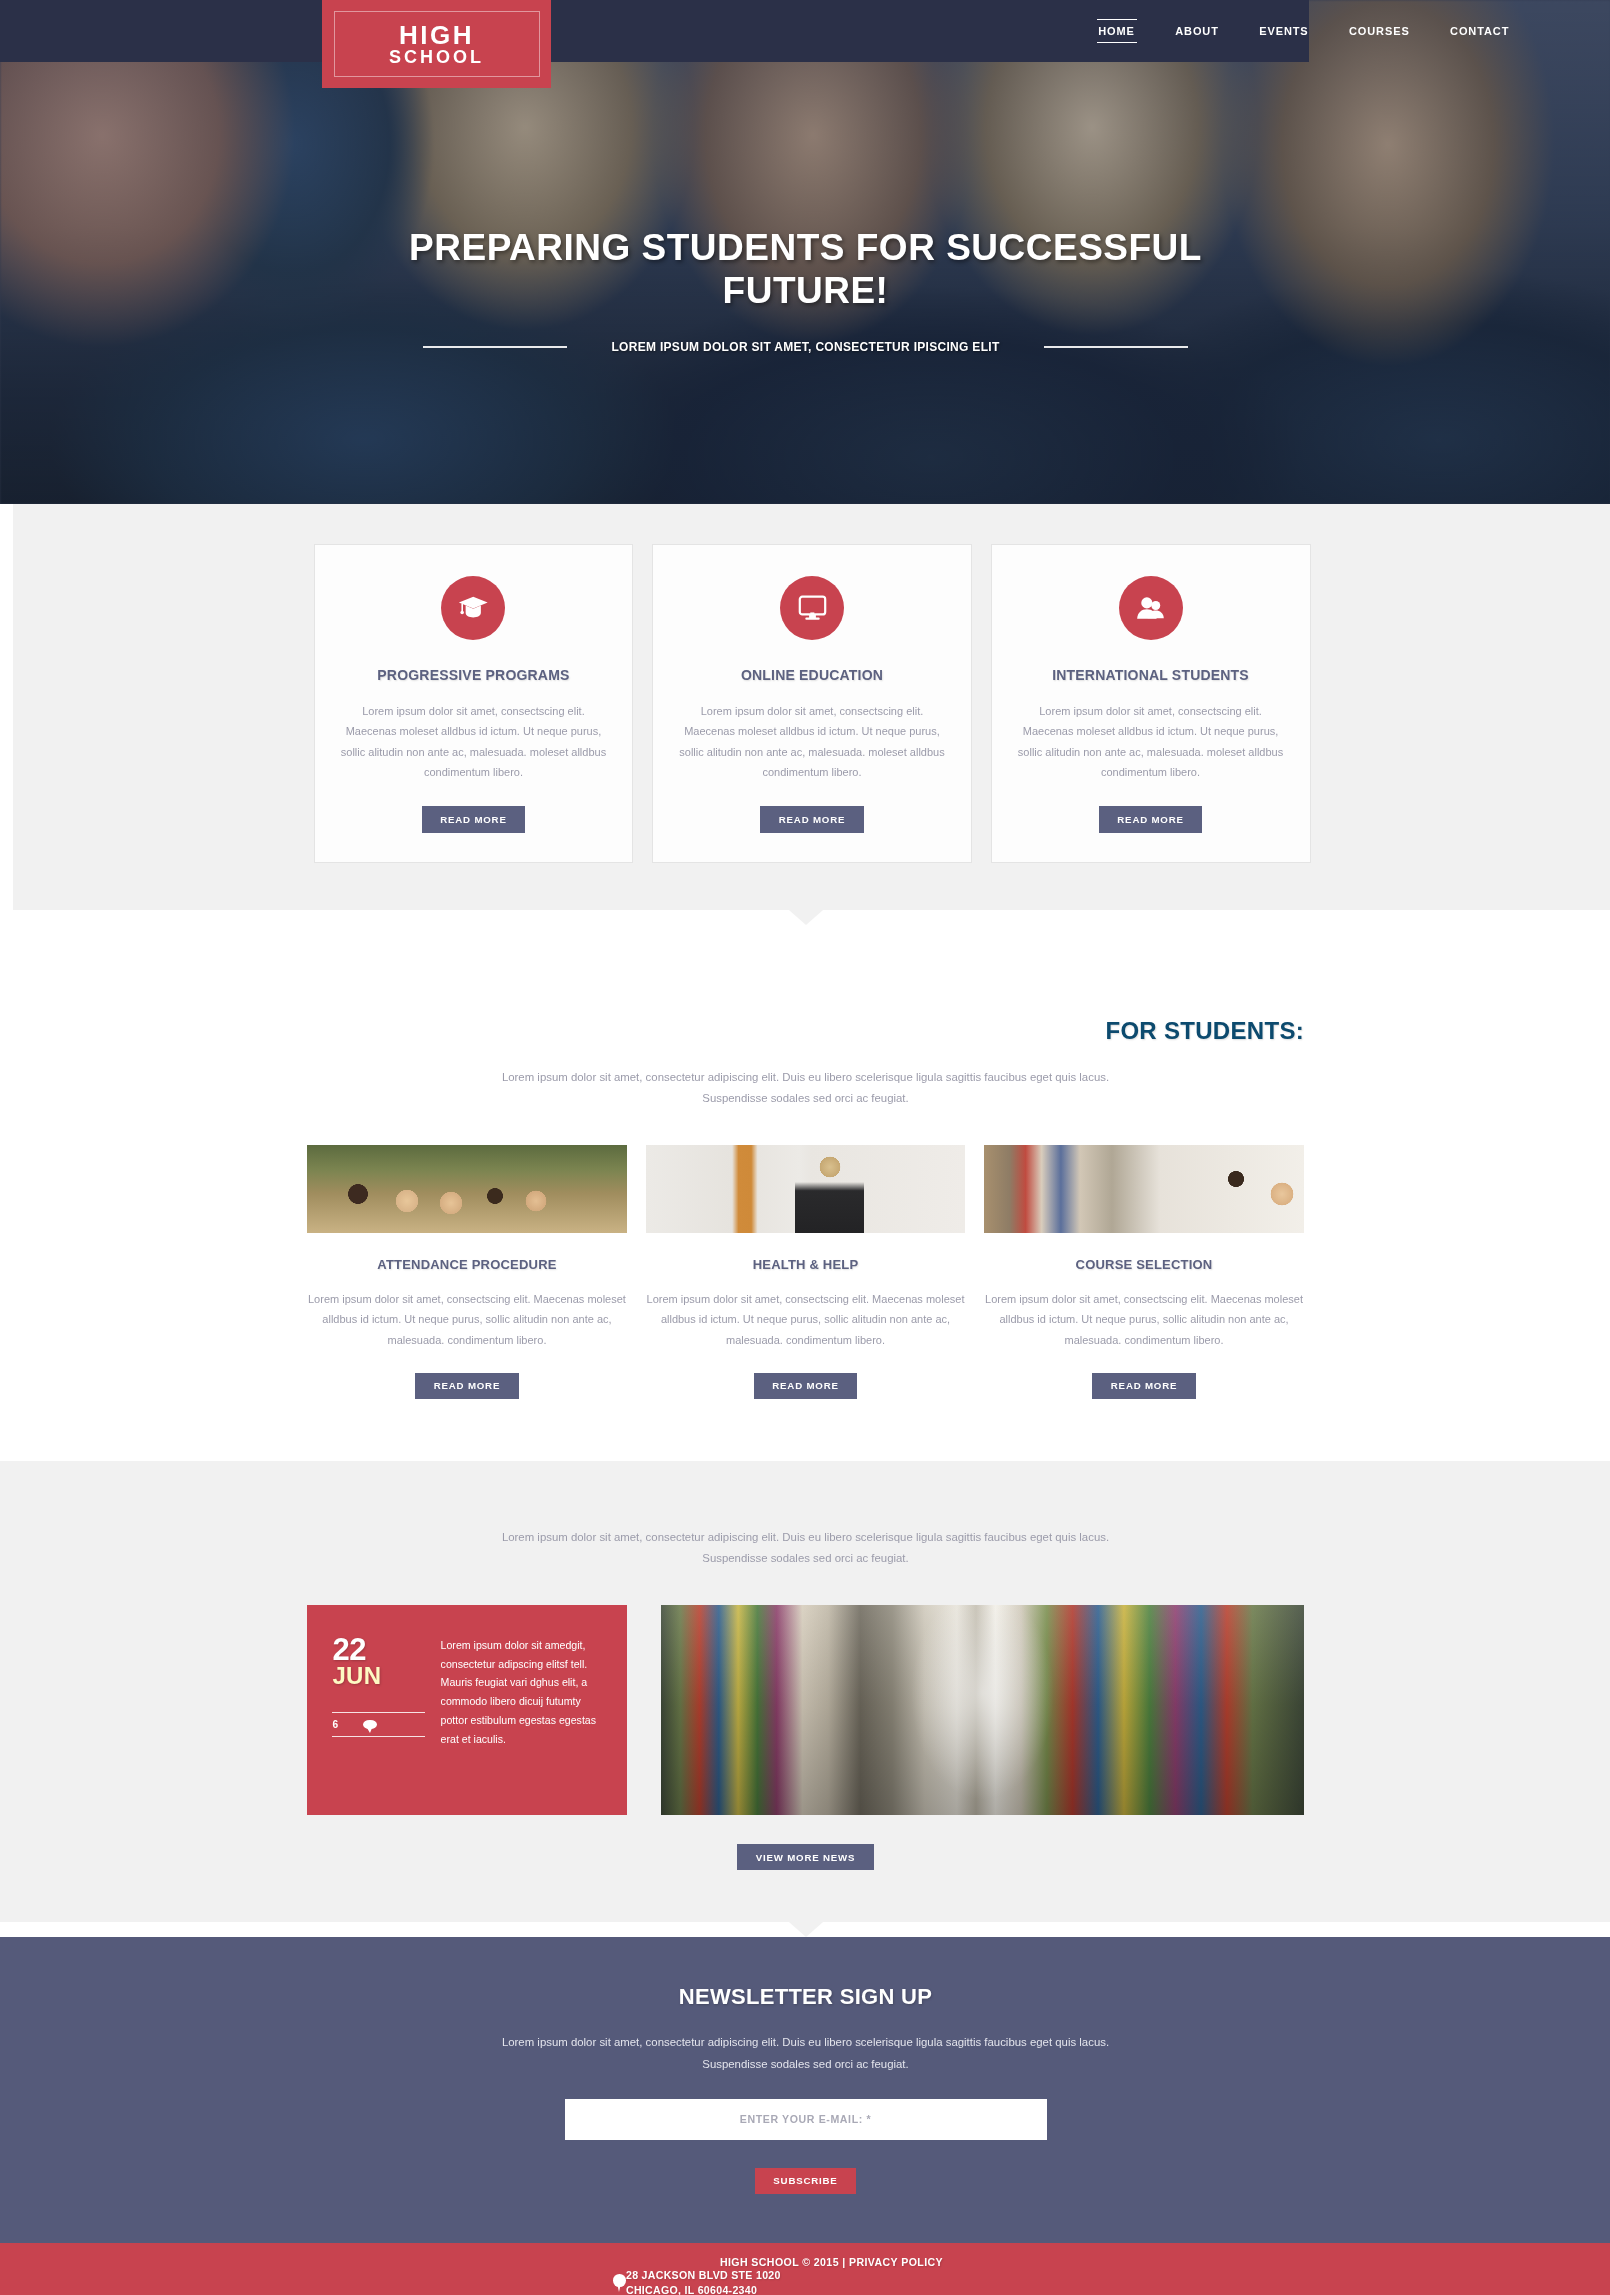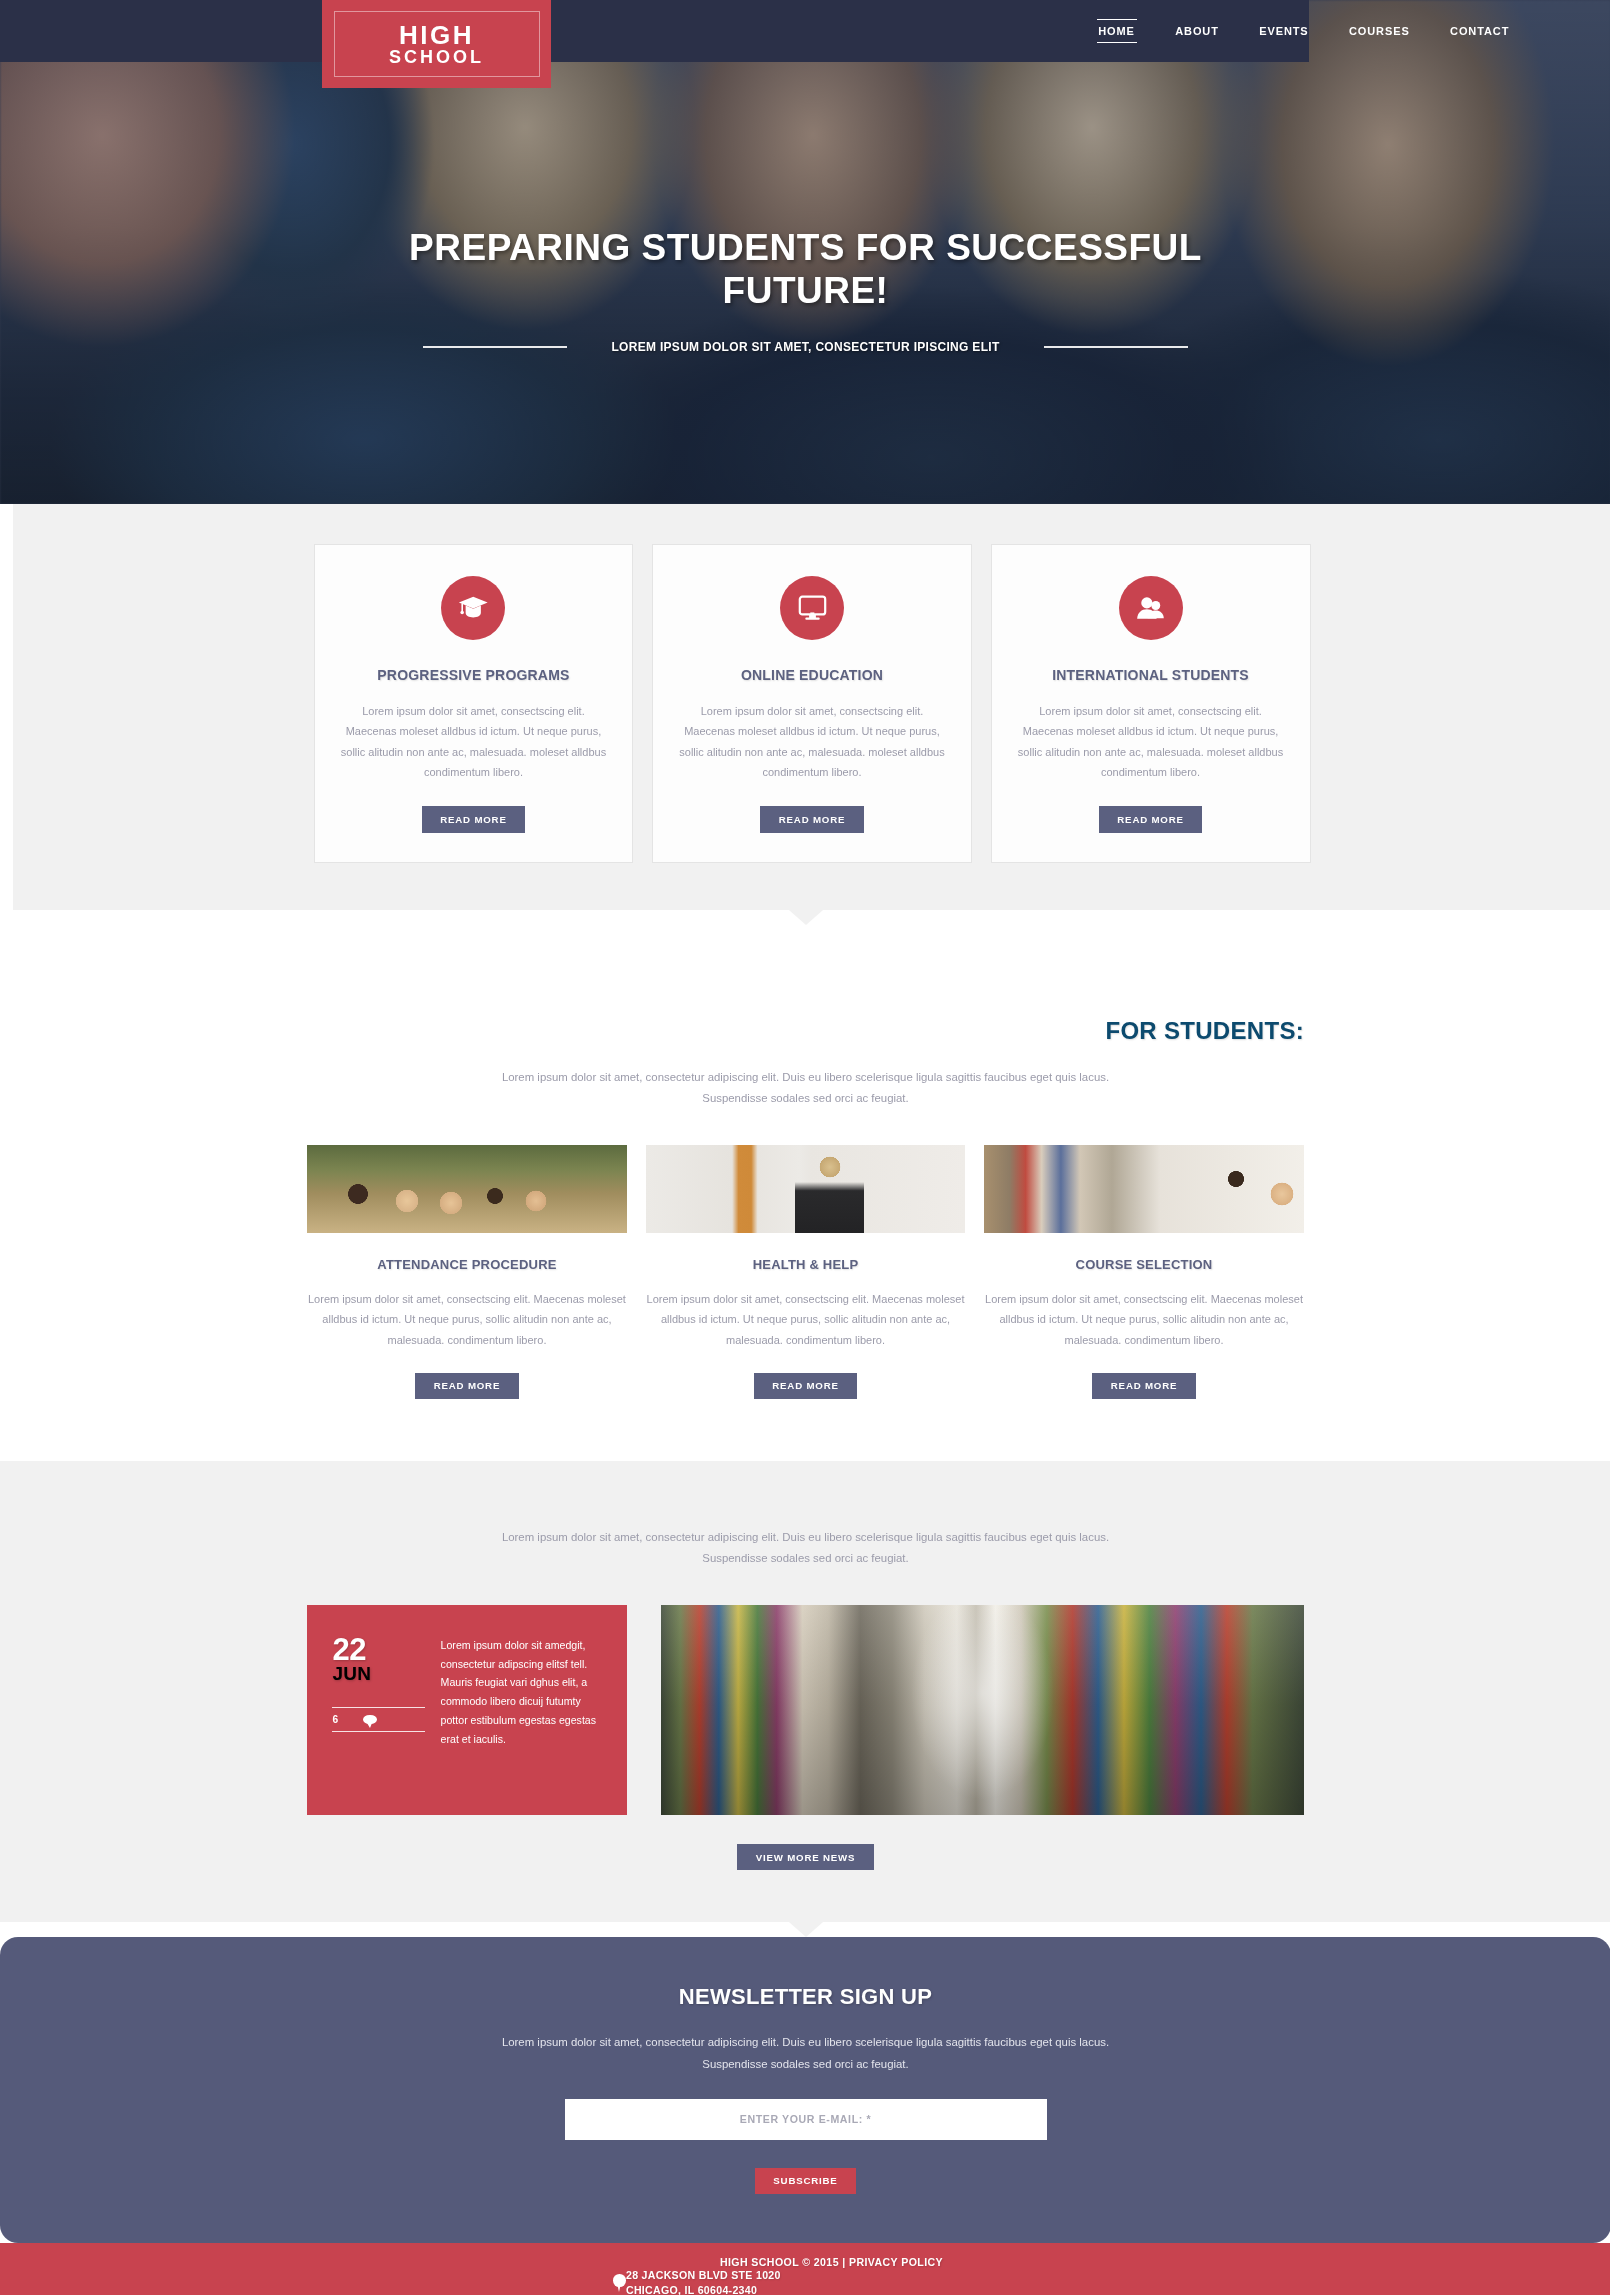--- a/index.html
+++ b/index.html
@@ -288,21 +288,21 @@
     display: flex;
     gap: 15.2px;
   }
   .news-date { width: 93px; flex: 0 0 93px; }
   .news-day {
     color: #fff; font-size: 31px; font-weight: bold;
     line-height: .92; letter-spacing: -0.4px;
     text-shadow: 0.8px 0.8px 2.5px rgba(0,0,0,.22);
   }
   .news-mon {
-    color: #000000; font-size: 19px; font-weight: bold;
+    color: #fef9c3; font-size: 24px; font-weight: bold;
     line-height: 1; letter-spacing: 0.3px;
     text-shadow: 0.8px 0.8px 2.5px rgba(0,0,0,.22);
   }
   .news-meta {
     margin-top: 24px;
     border-top: 0.8px solid rgba(255,255,255,.85);
     border-bottom: 0.8px solid rgba(255,255,255,.85);
     padding: 6px 0;
     display: flex;
     align-items: center;
@@ -350,21 +350,20 @@
       radial-gradient(ellipse 102px 152px at 50% 42%, rgba(255,255,255,.55) 0%, rgba(255,255,255,0) 70%),
       linear-gradient(180deg, rgba(255,255,255,.12) 0%, rgba(0,0,0,.10) 48%, rgba(0,0,0,.28) 100%);
   }
   .news-btn-row { text-align: center; margin-top: 29px; }
 
   
   .newsletter {
     background: #555a7a;
     padding: 47px 0 49px;
     text-align: center;
-    border-radius: 18px;
   }
   .nl-title {
     color: #fff;
     font-size: 22px;
     font-weight: bold;
     letter-spacing: 0.3px;
     text-transform: uppercase;
     text-shadow: 0.8px 0.8px 2.5px rgba(0,0,0,.22);
   }
   .nl-desc {

